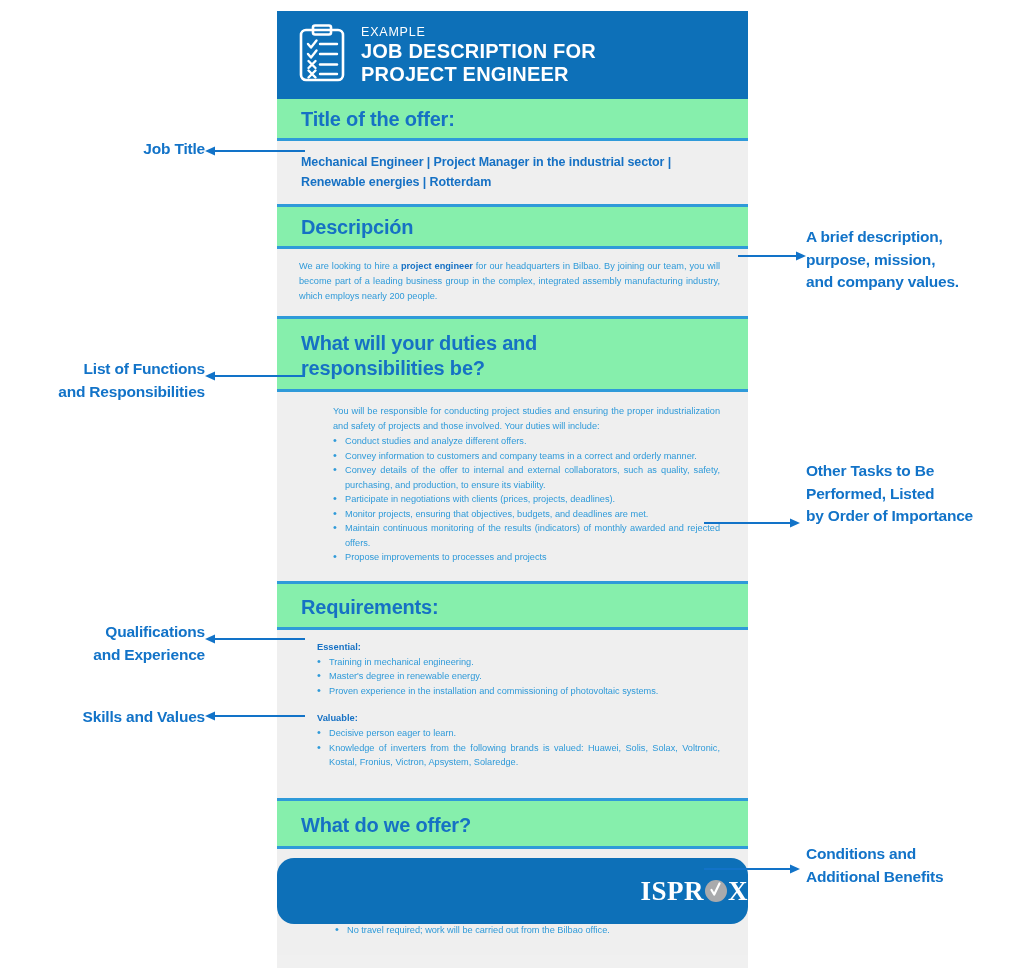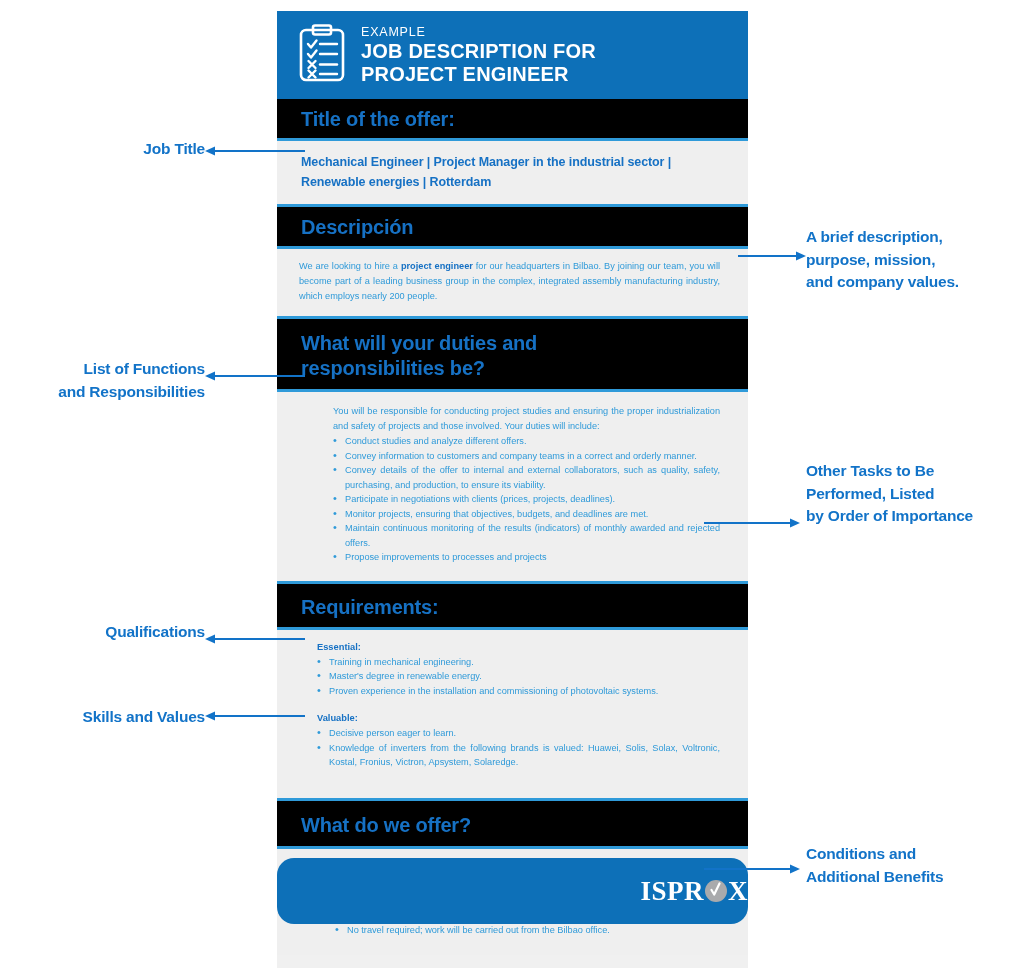--- a/index.html
+++ b/index.html
@@ -46,21 +46,21 @@
   .header-title {
     color: #ffffff;
     font-size: 20px;
     font-weight: bold;
     letter-spacing: 0.2px;
     line-height: 23px;
   }
 
   
   .sec-head {
-    background: #000000;
+    background: #86efac;
     padding: 8px 24px 6px 24px;
     border-bottom: 3px solid #2f9ad9;
   }
   .sec-head h2 {
     color: #1671c4;
     font-size: 20px;
     font-weight: bold;
     line-height: 25px;
     letter-spacing: -0.2px;
   }
@@ -196,20 +196,21 @@
   <div>List of Functions</div>
   <div>and Responsibilities</div>
 </div>
 <svg class="arrow" style="left:205px; top:369px; width:100px; height:14px;">
   <line x1="8" y1="7" x2="100" y2="7" stroke="#1273c8" stroke-width="2.2"></line>
   <polygon points="0,7 10,2.5 10,11.5" fill="#1273c8"></polygon>
 </svg>
 
 <div class="anno left-side" style="left:10px; top:621px; width:195px;">
   <div>Qualifications</div>
+  <div>and Experience</div>
 </div>
 <svg class="arrow" style="left:205px; top:632px; width:100px; height:14px;">
   <line x1="8" y1="7" x2="100" y2="7" stroke="#1273c8" stroke-width="2.2"></line>
   <polygon points="0,7 10,2.5 10,11.5" fill="#1273c8"></polygon>
 </svg>
 
 <div class="anno left-side" style="left:10px; top:706px; width:195px;">
   <span>Skills and Values</span>
 </div>
 <svg class="arrow" style="left:205px; top:709px; width:100px; height:14px;">

